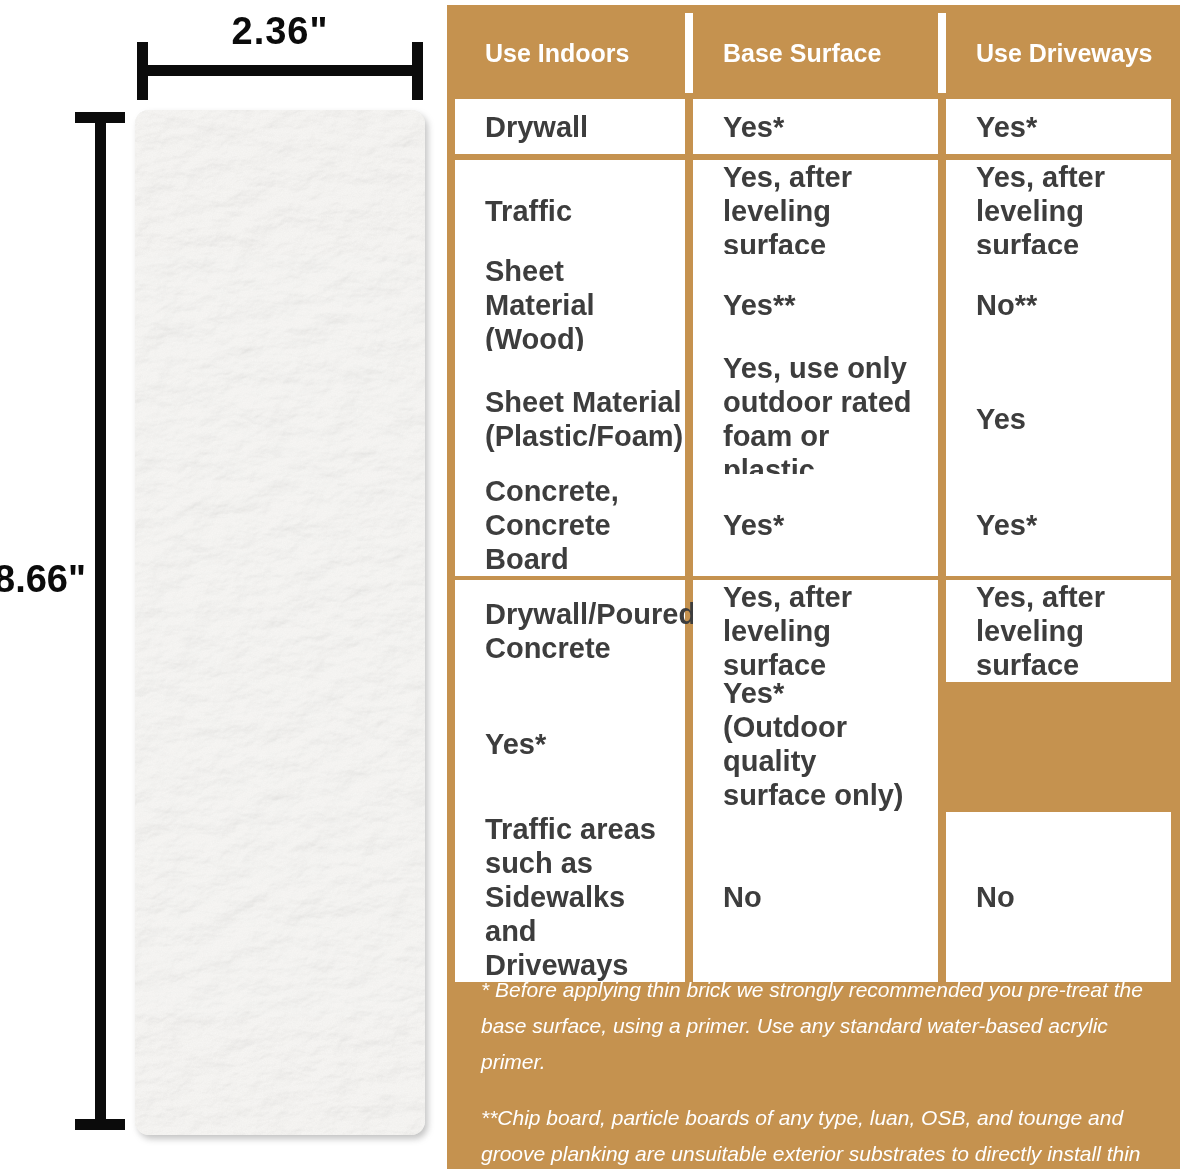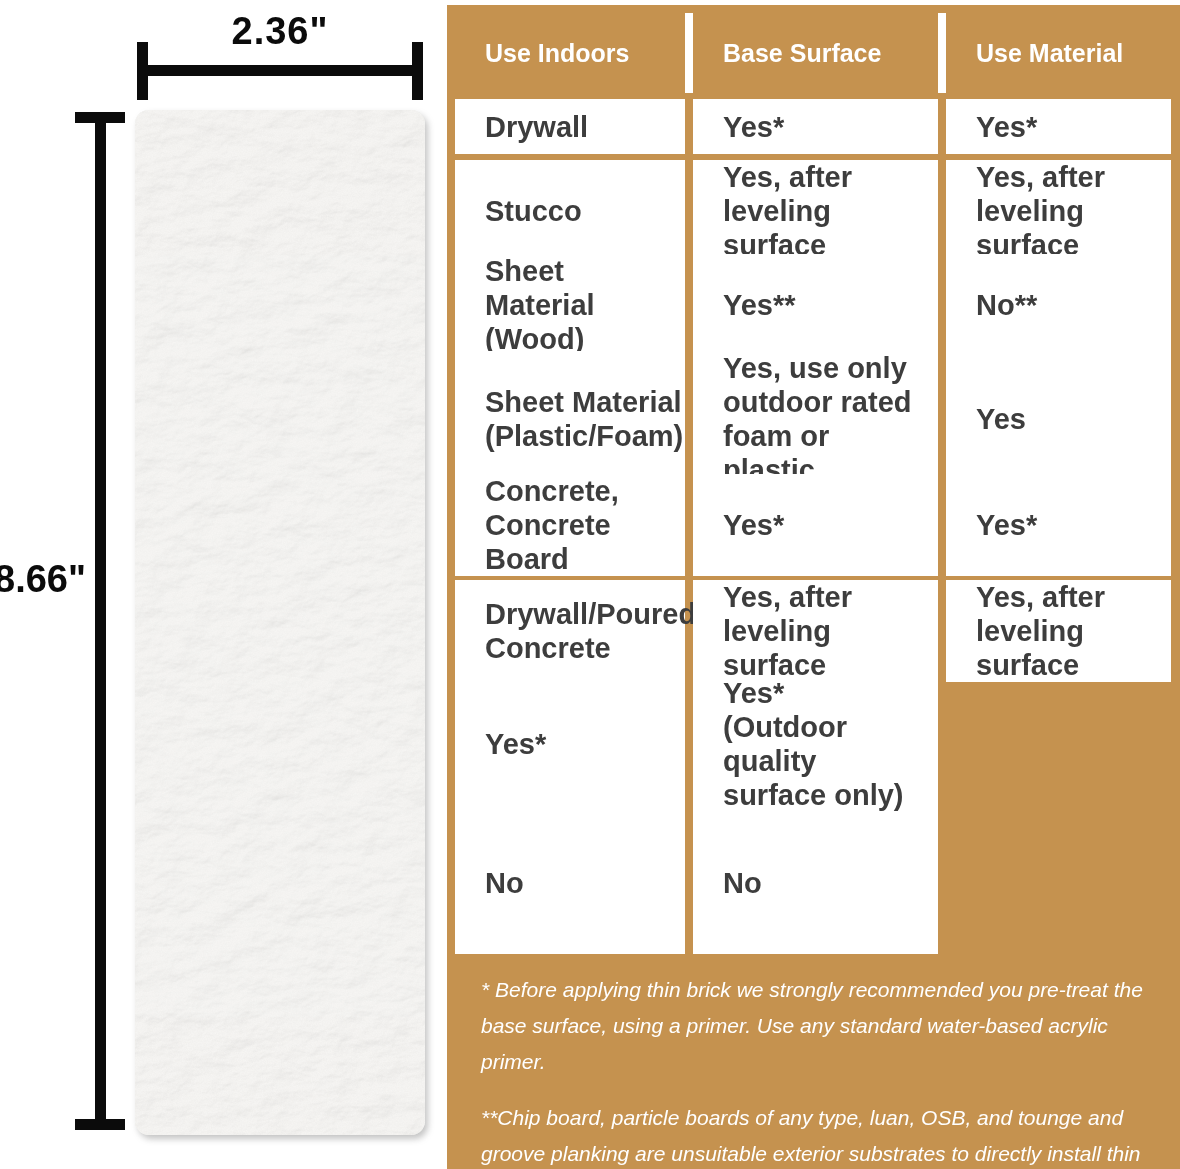--- a/index.html
+++ b/index.html
@@ -147,39 +147,39 @@
   <div class="panel">
 
     <div class="thead">
       <div class="cell">
           <span>Use Indoors</span>
         </div>
       <div class="cell">
           <span>Base Surface</span>
         </div>
       <div class="cell">
-          <span>Use Material</span>
+          <span>Use Driveways</span>
         </div>
     </div>
 
     <div class="trow r1">
       <div class="cell">
           <span>Drywall</span>
         </div>
       <div class="cell">
           <span>Yes*</span>
         </div>
       <div class="cell">
           <span>Yes*</span>
         </div>
     </div>
 
     <div class="trow r2">
       <div class="cell">
-          <span>Stucco</span>
+          <span>Traffic</span>
         </div>
       <div class="cell">
           <span>Yes, after leveling
 surface</span>
         </div>
       <div class="cell">
           <span>Yes, after leveling
 surface</span>
         </div>
     </div>
@@ -246,20 +246,26 @@
         </div>
       <div class="cell">
           <span>Yes*
 (Outdoor quality
 surface only)</span>
         </div>
     </div>
 
     <div class="trow r8">
       <div class="cell">
+          <span>Traffic areas
+such as
+Sidewalks and
+Driveways</span>
+        </div>
+      <div class="cell">
           <span>No</span>
         </div>
       <div class="cell">
           <span>No</span>
         </div>
     </div>
 
     <div class="footnotes">
       <p>* Before applying thin brick we strongly recommended you pre-treat the base surface, using a primer. Use any standard water-based acrylic primer.</p>
       <p>**Chip board, particle boards of any type, luan, OSB, and tounge and groove planking are unsuitable exterior substrates to directly install thin brick over. These materials tend to swell, warp and delaminate when exposed to moisture. For these applications we recommend covering the wood with exterior sheet material.</p>

